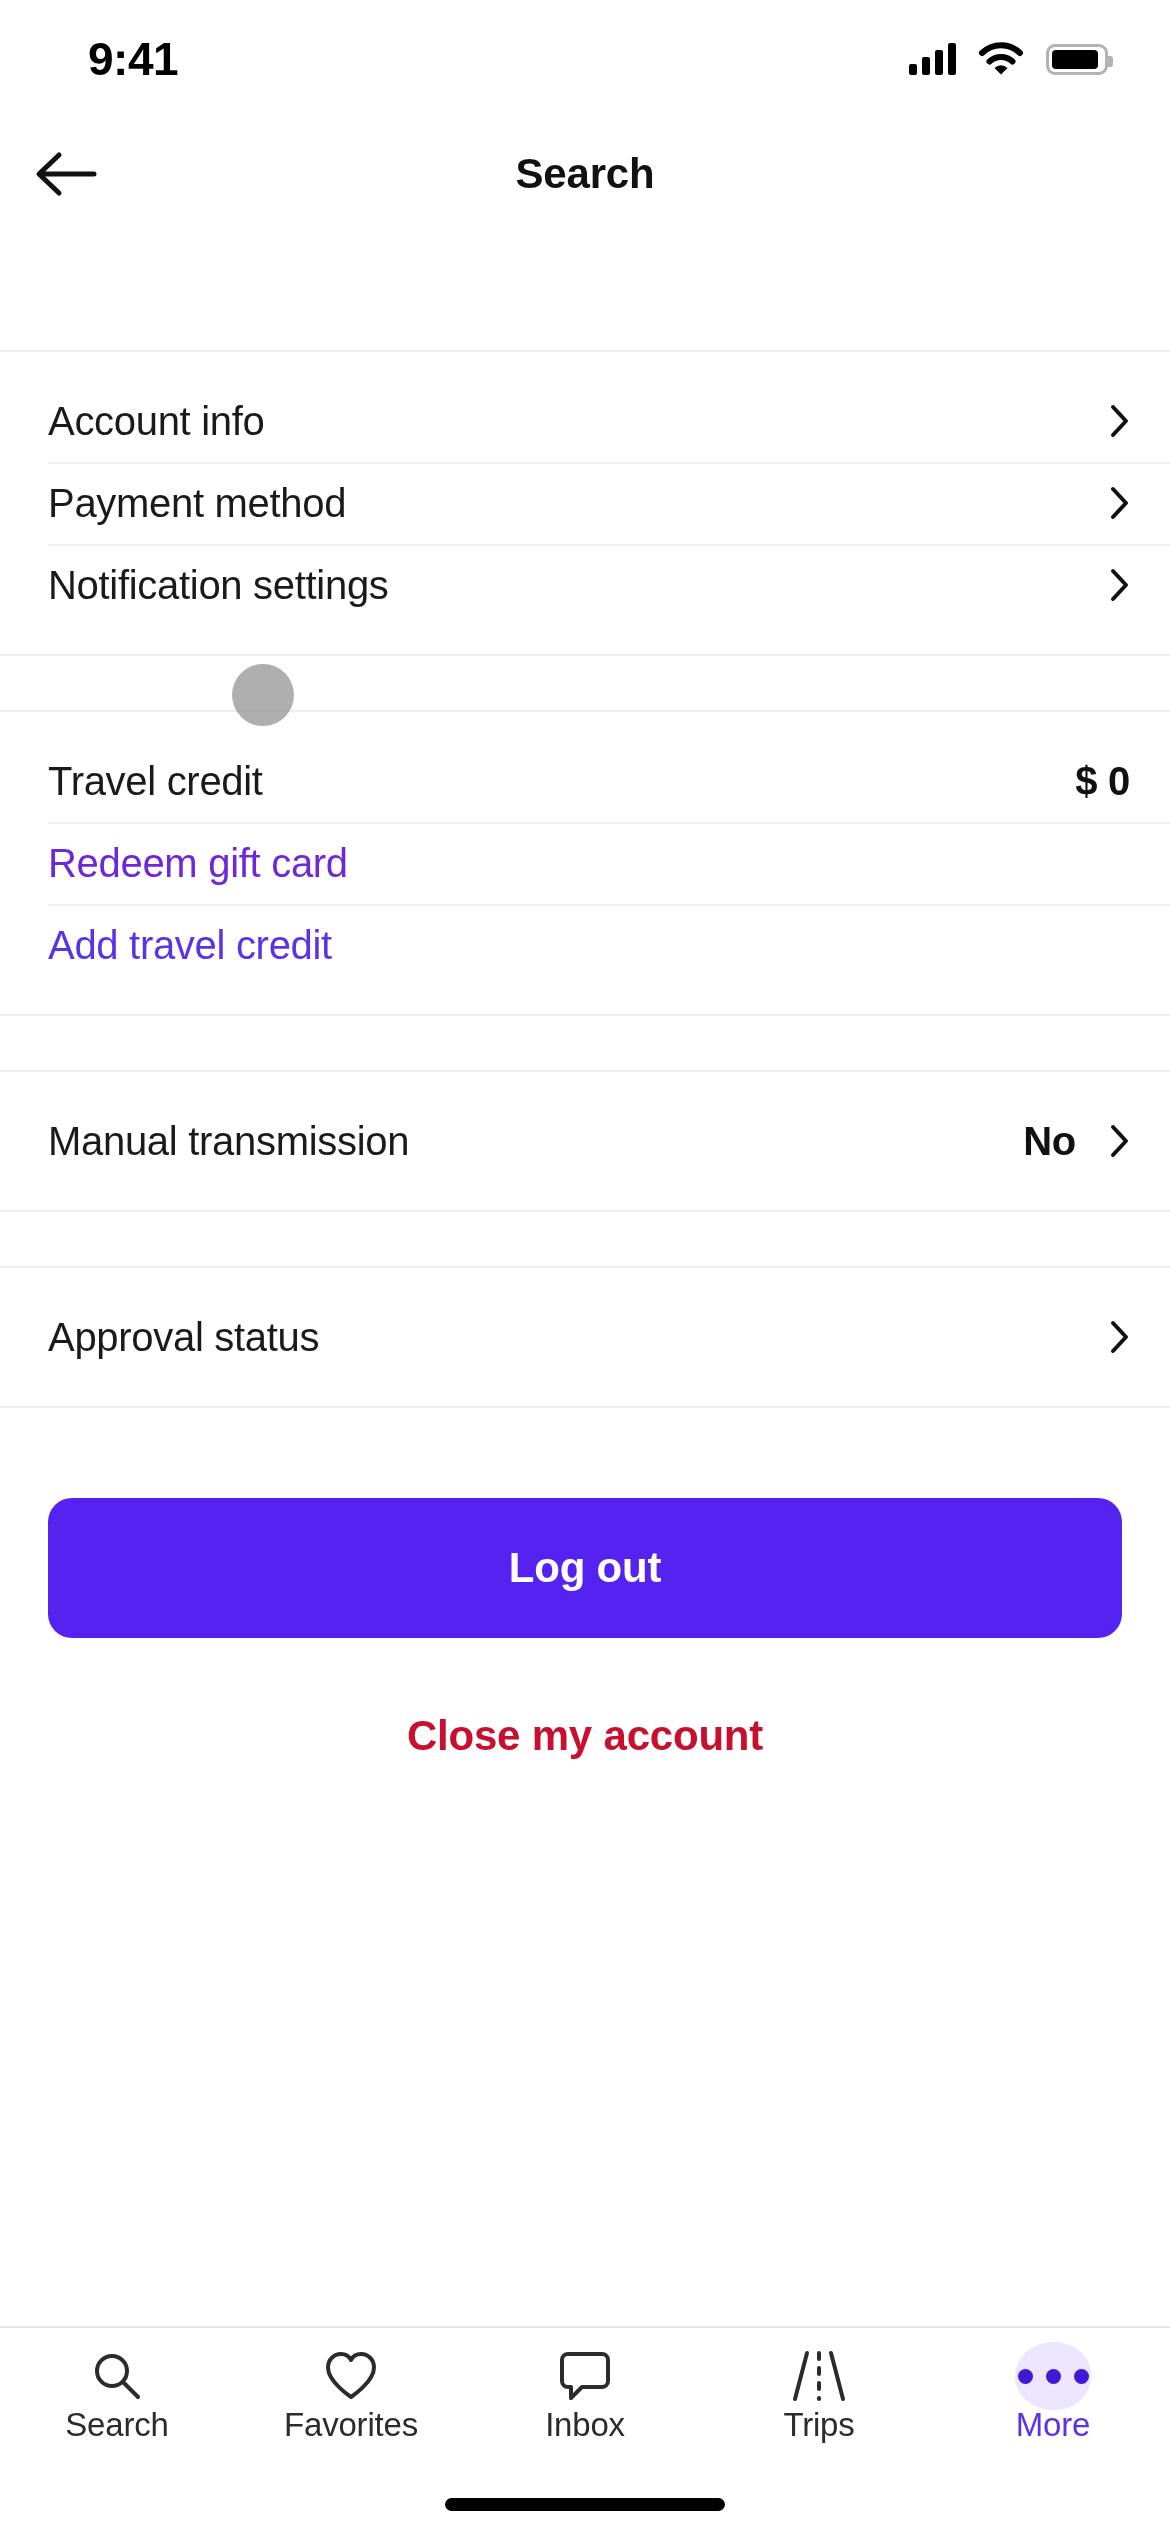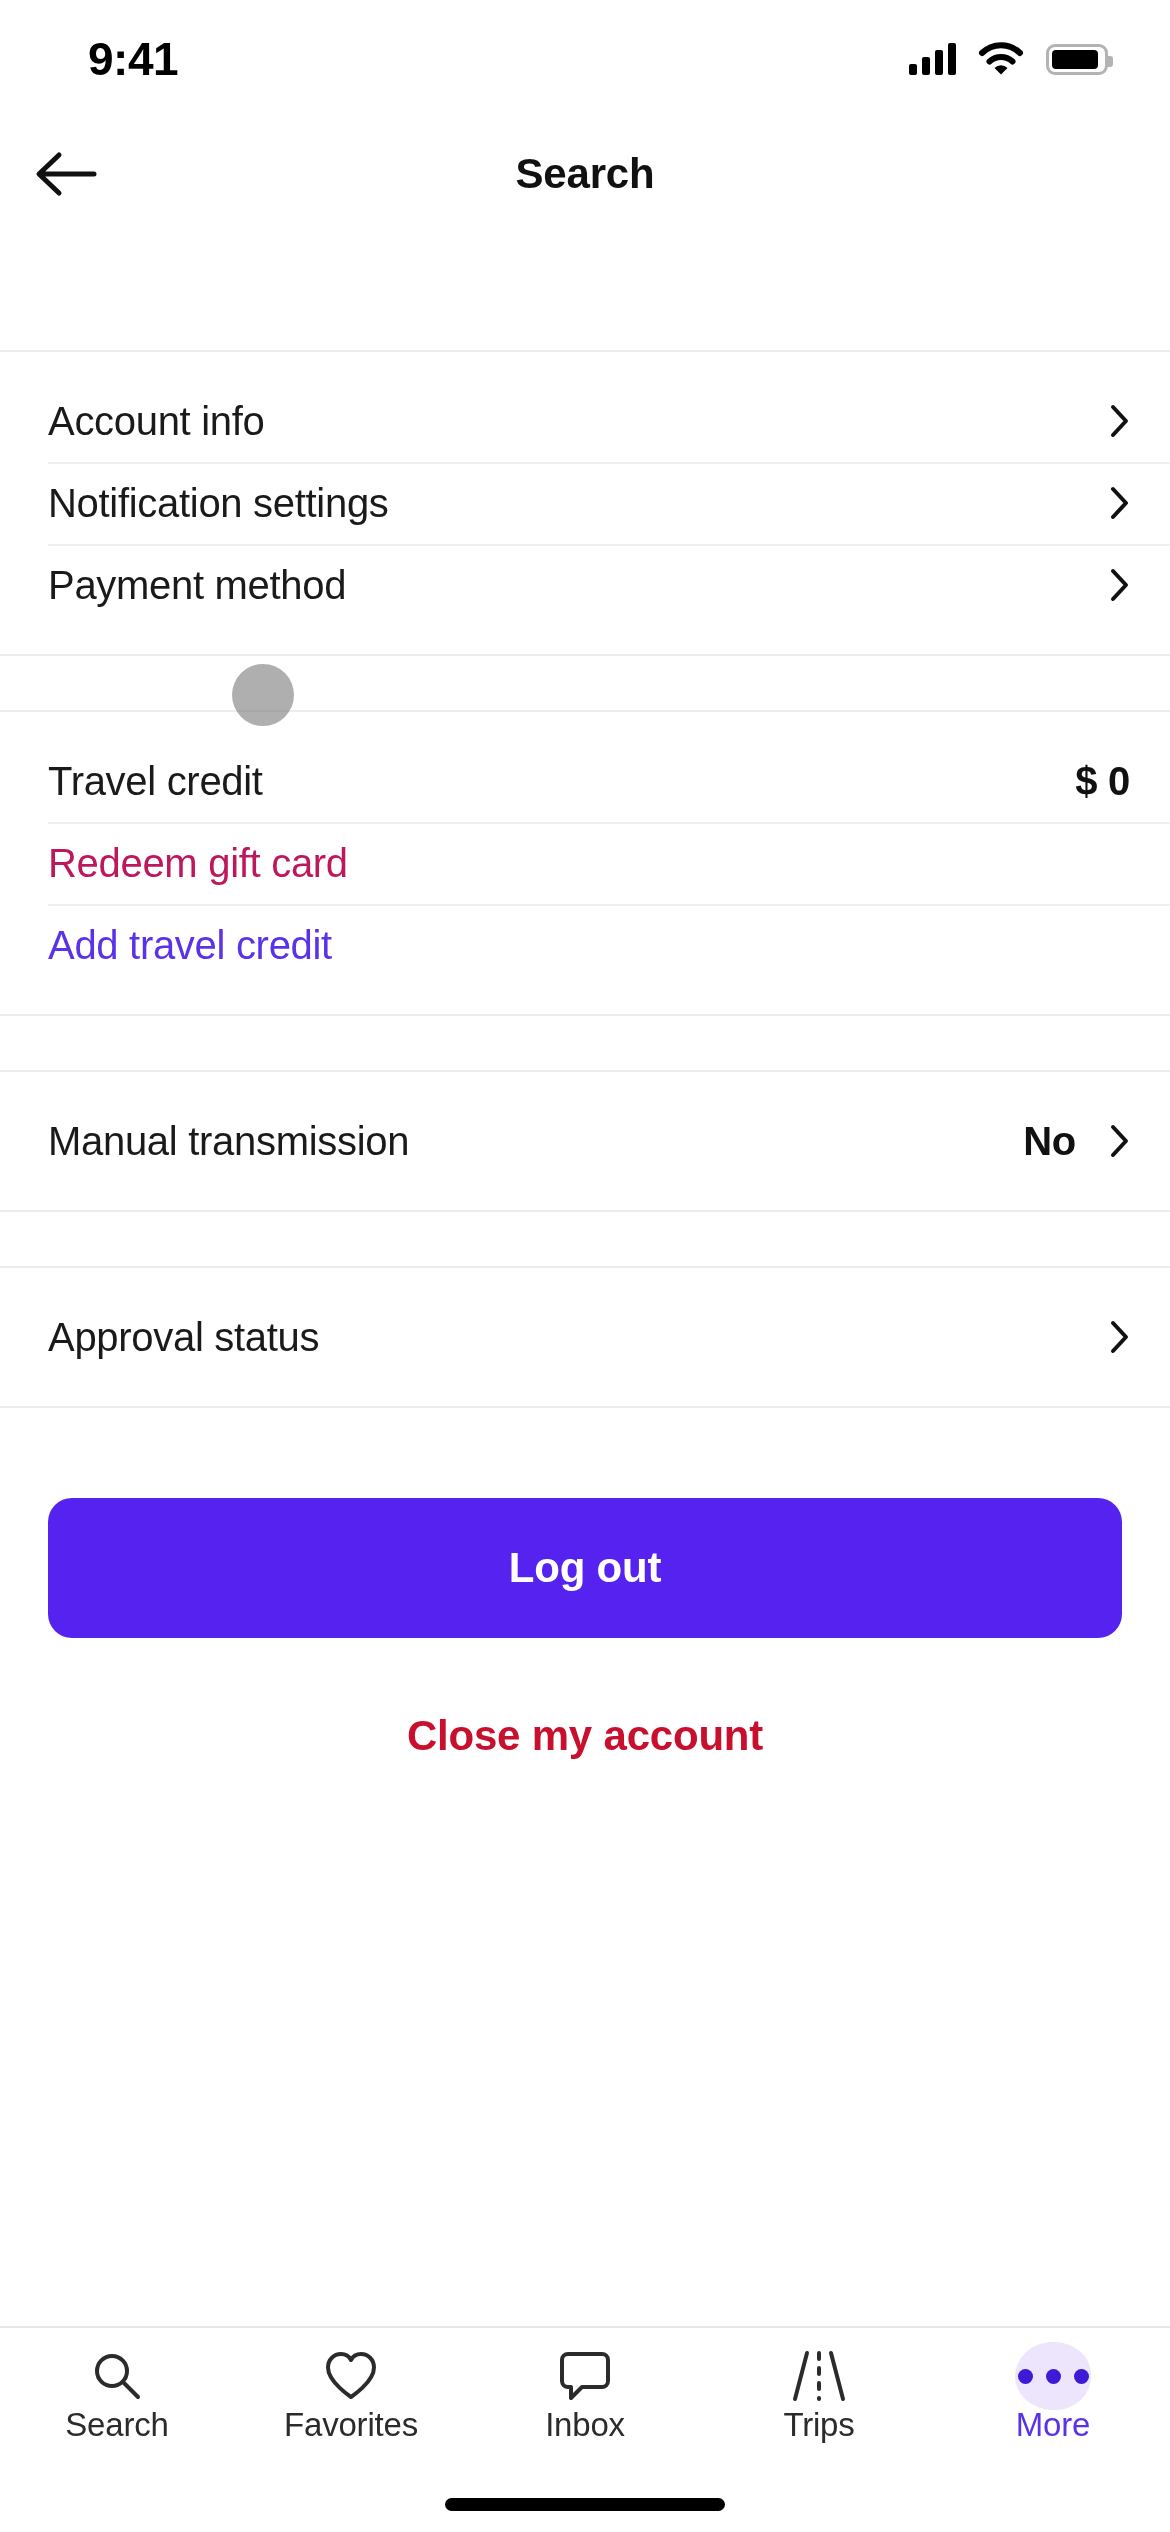--- a/index.html
+++ b/index.html
@@ -282,48 +282,48 @@
       <div class="sec-pad-top"></div>
       <div class="row">
         <span class="row-label">Account info</span>
         <span class="row-right">
           <svg class="chev" viewBox="0 0 20 34">
             <path d="M3 3 L16 17 L3 31" stroke="#111" stroke-width="4" fill="none" stroke-linecap="round" stroke-linejoin="round"></path>
           </svg>
         </span>
       </div>
       <div class="row">
+        <span class="row-label">Payment method</span>
+        <span class="row-right">
+          <svg class="chev" viewBox="0 0 20 34">
+            <path d="M3 3 L16 17 L3 31" stroke="#111" stroke-width="4" fill="none" stroke-linecap="round" stroke-linejoin="round"></path>
+          </svg>
+        </span>
+      </div>
+      <div class="row">
         <span class="row-label">Notification settings</span>
         <span class="row-right">
           <svg class="chev" viewBox="0 0 20 34">
             <path d="M3 3 L16 17 L3 31" stroke="#111" stroke-width="4" fill="none" stroke-linecap="round" stroke-linejoin="round"></path>
           </svg>
         </span>
       </div>
-      <div class="row">
-        <span class="row-label">Payment method</span>
-        <span class="row-right">
-          <svg class="chev" viewBox="0 0 20 34">
-            <path d="M3 3 L16 17 L3 31" stroke="#111" stroke-width="4" fill="none" stroke-linecap="round" stroke-linejoin="round"></path>
-          </svg>
-        </span>
-      </div>
       <div class="sec-pad-bot"></div>
     </div>
 
     <div class="gap"></div>
 
     <div class="section">
       <div class="sec-pad-top"></div>
       <div class="row">
         <span class="row-label">Travel credit</span>
         <span class="row-value">$ 0</span>
       </div>
       <div class="row">
-        <span class="row-label link" style="color: #be185d;">Redeem gift card</span>
+        <span class="row-label link" style="color: #6d28d9;">Redeem gift card</span>
       </div>
       <div class="row">
         <span class="row-label link" style="color: rgb(90, 50, 232);">Add travel credit</span>
       </div>
       <div class="sec-pad-bot"></div>
     </div>
 
     <div class="gap"></div>
 
     <div class="section">

